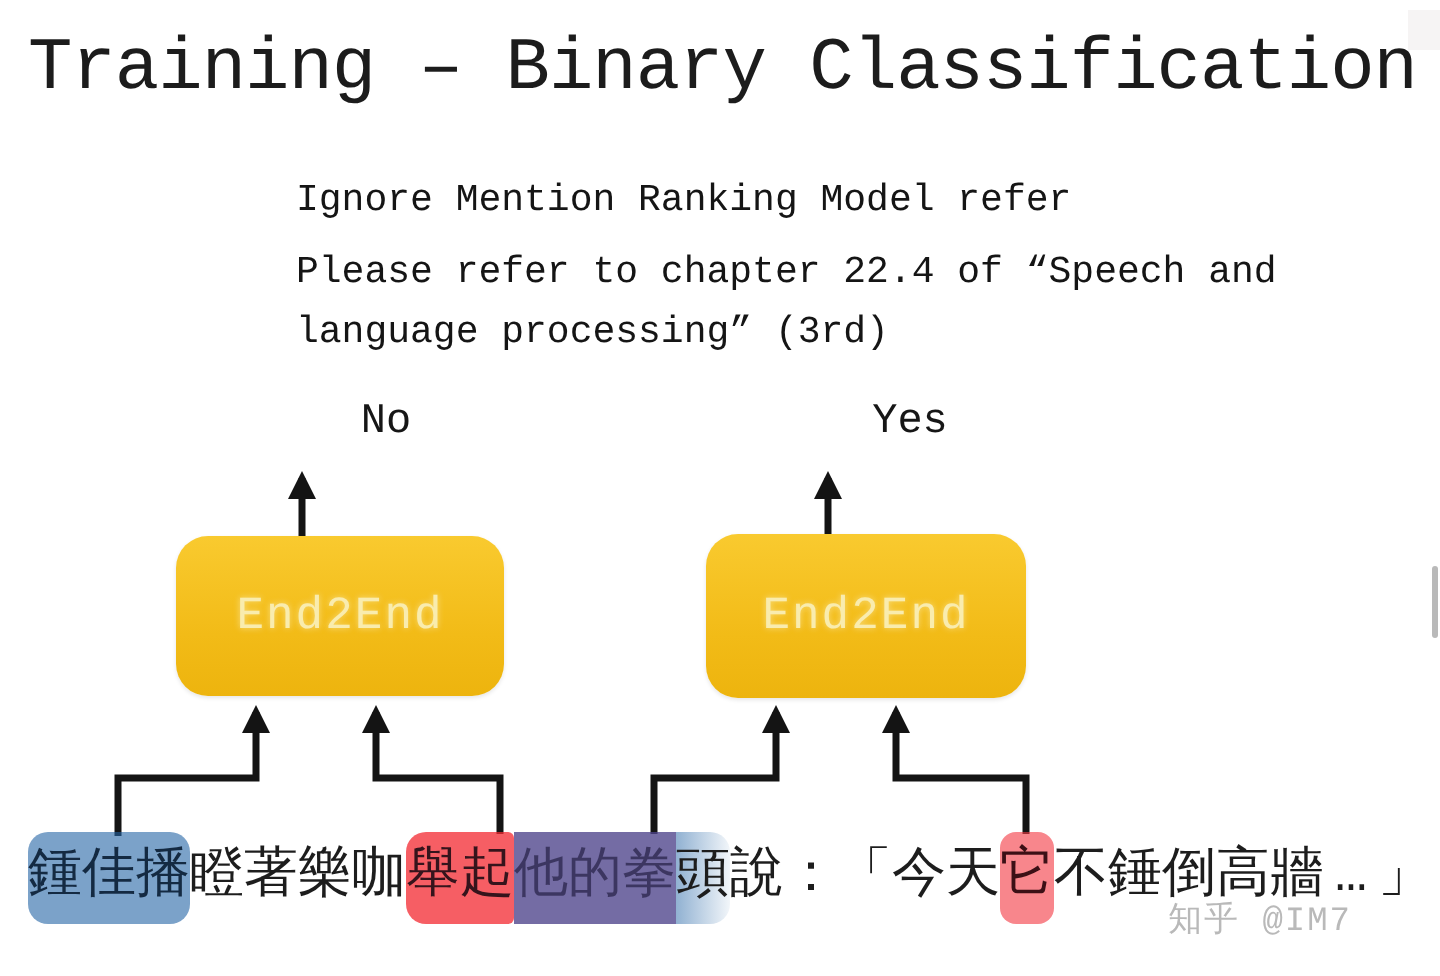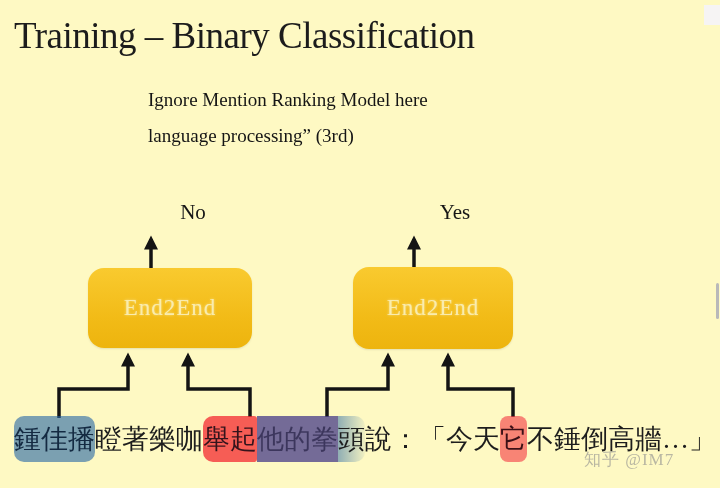--- a/index.html
+++ b/index.html
@@ -1,18 +1,18 @@
 <!DOCTYPE html>
 <html><head>
 <meta charset="utf-8">
 <style>
   html,body{margin:0;padding:0;background:#888;}
   .slide{
-    position:relative;width:720px;height:488px;background:#fef9c3;
-    overflow:hidden;font-family:Liberation Serif, serif;color:#1a1a1a;
+    position:relative;width:720px;height:488px;background:#ffffff;
+    overflow:hidden;font-family:Liberation Mono, monospace;color:#1a1a1a;
   }
   .title{
     position:absolute;left:14px;top:14px;font-size:37px;font-weight:400;
     letter-spacing:-0.5px;color:#1c1c1c;
   }
   .notes{position:absolute;left:148px;top:85px;font-size:19px;color:#151515;}
   .notes .nline{line-height:30px;}
   .notes .nline:first-child{margin-bottom:6px;}
   .out-label{
     position:absolute;top:200px;font-size:21px;color:#161616;
@@ -71,21 +71,22 @@
   }
 </style>
 </head>
 <body>
 
 <div class="slide">
 
   <div class="title">Training – Binary Classification</div>
 
   <div class="notes">
-    <div class="nline">Ignore Mention Ranking Model here</div>
+    <div class="nline">Ignore Mention Ranking Model refer</div>
+    <div class="nline">Please refer to chapter 22.4 of “Speech and</div>
     <div class="nline">language processing” (3rd)</div>
   </div>
 
   <div class="out-label no-label">No</div>
   <div class="out-label yes-label">Yes</div>
 
   <div class="e2e-box e2e-left">
     <span class="box-label">End2End</span>
   </div>
   <div class="e2e-box e2e-right">

